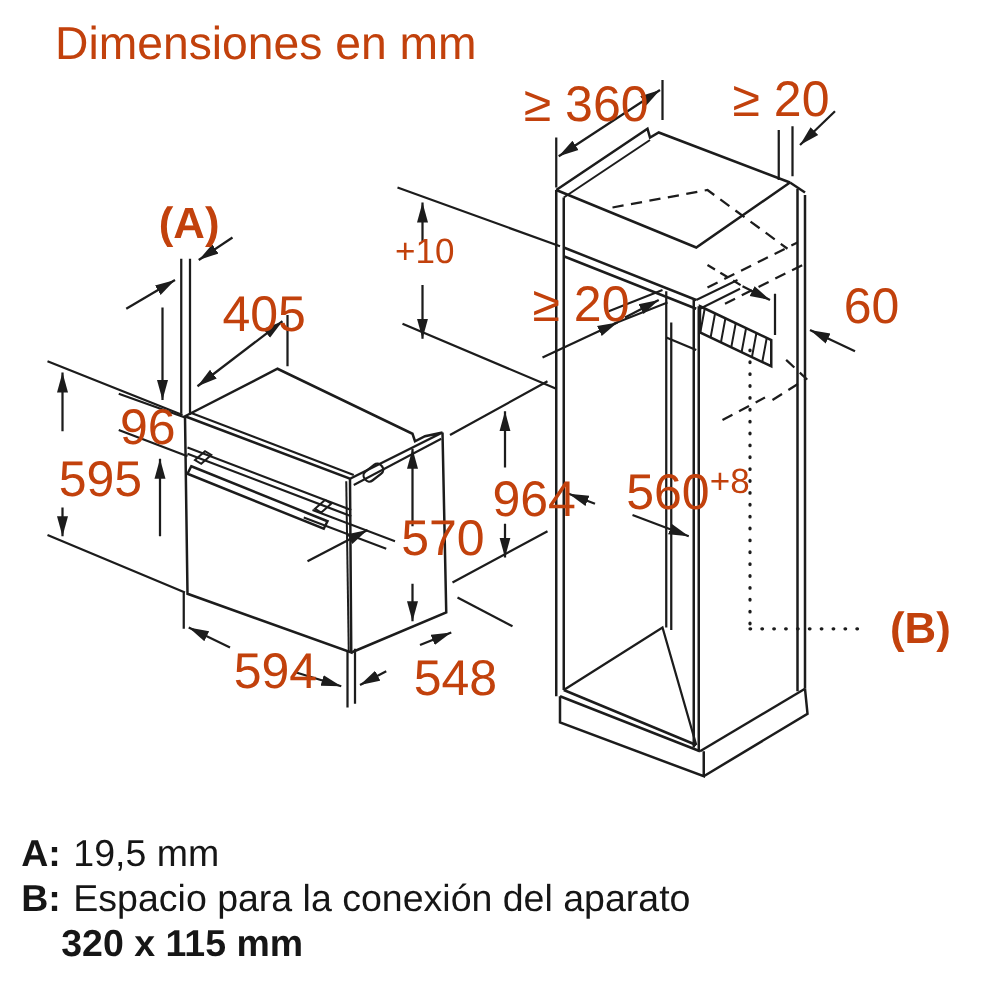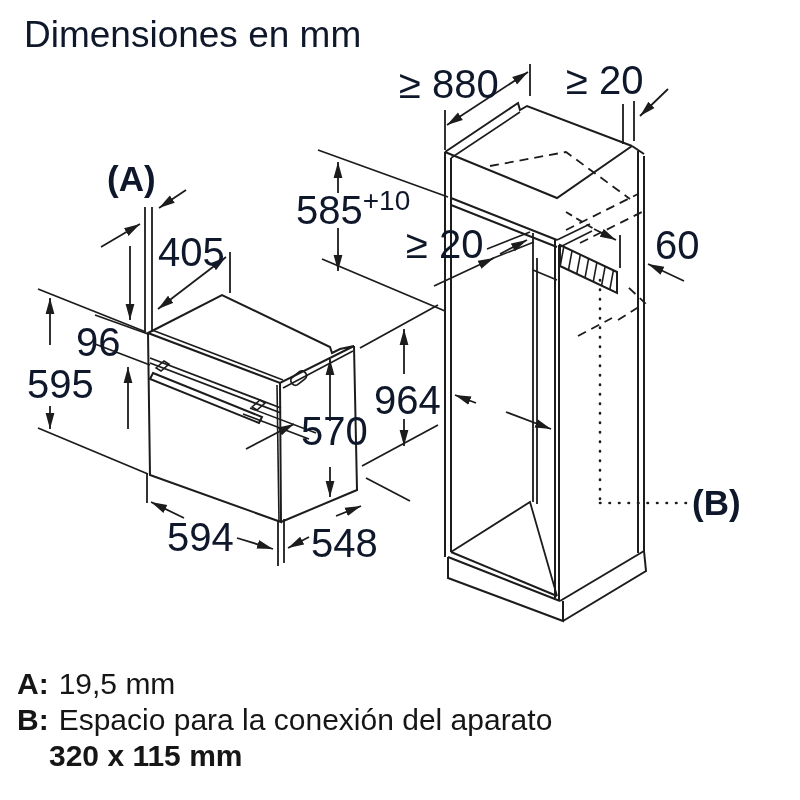--- a/index.html
+++ b/index.html
@@ -2,21 +2,21 @@
 <html><head>
 <meta charset="utf-8">
 <style>
   html,body{margin:0;padding:0;background:#ffffff;}
   .stage{
     position:relative;width:800px;height:800px;background:#ffffff;
     font-family:"Liberation Sans","DejaVu Sans",sans-serif;color:#161616;
     overflow:hidden;
   }
   .stage svg{position:absolute;left:0;top:0;}
-  .lbl{position:absolute;white-space:nowrap;line-height:1;color:#0f172a;}
+  .lbl{position:absolute;white-space:nowrap;line-height:1;color:#c2410c;margin-left:20px;}
   .title{font-size:37px;letter-spacing:0px;}
   .dim{font-size:40px;display:flex;align-items:flex-start;}
   .dim .sup{font-size:28px;margin-top:-3px;}
   .ref{font-size:35px;font-weight:bold;}
   .notes{position:absolute;left:17px;top:666px;font-size:30px;line-height:36px;}
   .notes .key{font-weight:bold;}
   .notes .indent{padding-left:32px;font-weight:bold;}
   .row{display:flex;gap:10px;}
 </style>
 </head>
@@ -168,29 +168,32 @@
   <div class="lbl title" style="left:24px;top:16px">Dimensiones en mm</div>
 
   <div class="lbl ref" style="left:107px;top:161px">(A)</div>
   <div class="lbl dim" style="left:158px;top:232px">405</div>
   <div class="lbl dim" style="left:76px;top:322px">96</div>
   <div class="lbl dim" style="left:27px;top:364px">595</div>
   <div class="lbl dim" style="left:301px;top:411px">570</div>
   <div class="lbl dim" style="left:167px;top:517px">594</div>
   <div class="lbl dim" style="left:311px;top:523px">548</div>
 
-  <div class="lbl dim" style="left:399px;top:64px">≥ 880</div>
+  <div class="lbl dim" style="left:399px;top:64px">≥ 360</div>
   <div class="lbl dim" style="left:566px;top:60px">≥ 20</div>
   <div class="lbl dim" style="left:296px;top:190px">
-    <span>585</span>
       <span class="sup">+10</span>
   </div>
   <div class="lbl dim" style="left:406px;top:224px">≥ 20</div>
   <div class="lbl dim" style="left:655px;top:225px">60</div>
   <div class="lbl dim" style="left:374px;top:380px">964</div>
+  <div class="lbl dim" style="left:481px;top:374px">
+    <span>560</span>
+      <span class="sup">+8</span>
+  </div>
   <div class="lbl ref" style="left:692px;top:485px">(B)</div>
 
   <div class="notes">
     <div class="row">
       <span class="key">A:</span>
       <span>19,5 mm</span>
     </div>
     <div class="row">
       <span class="key">B:</span>
       <span>Espacio para la conexión del aparato</span>

